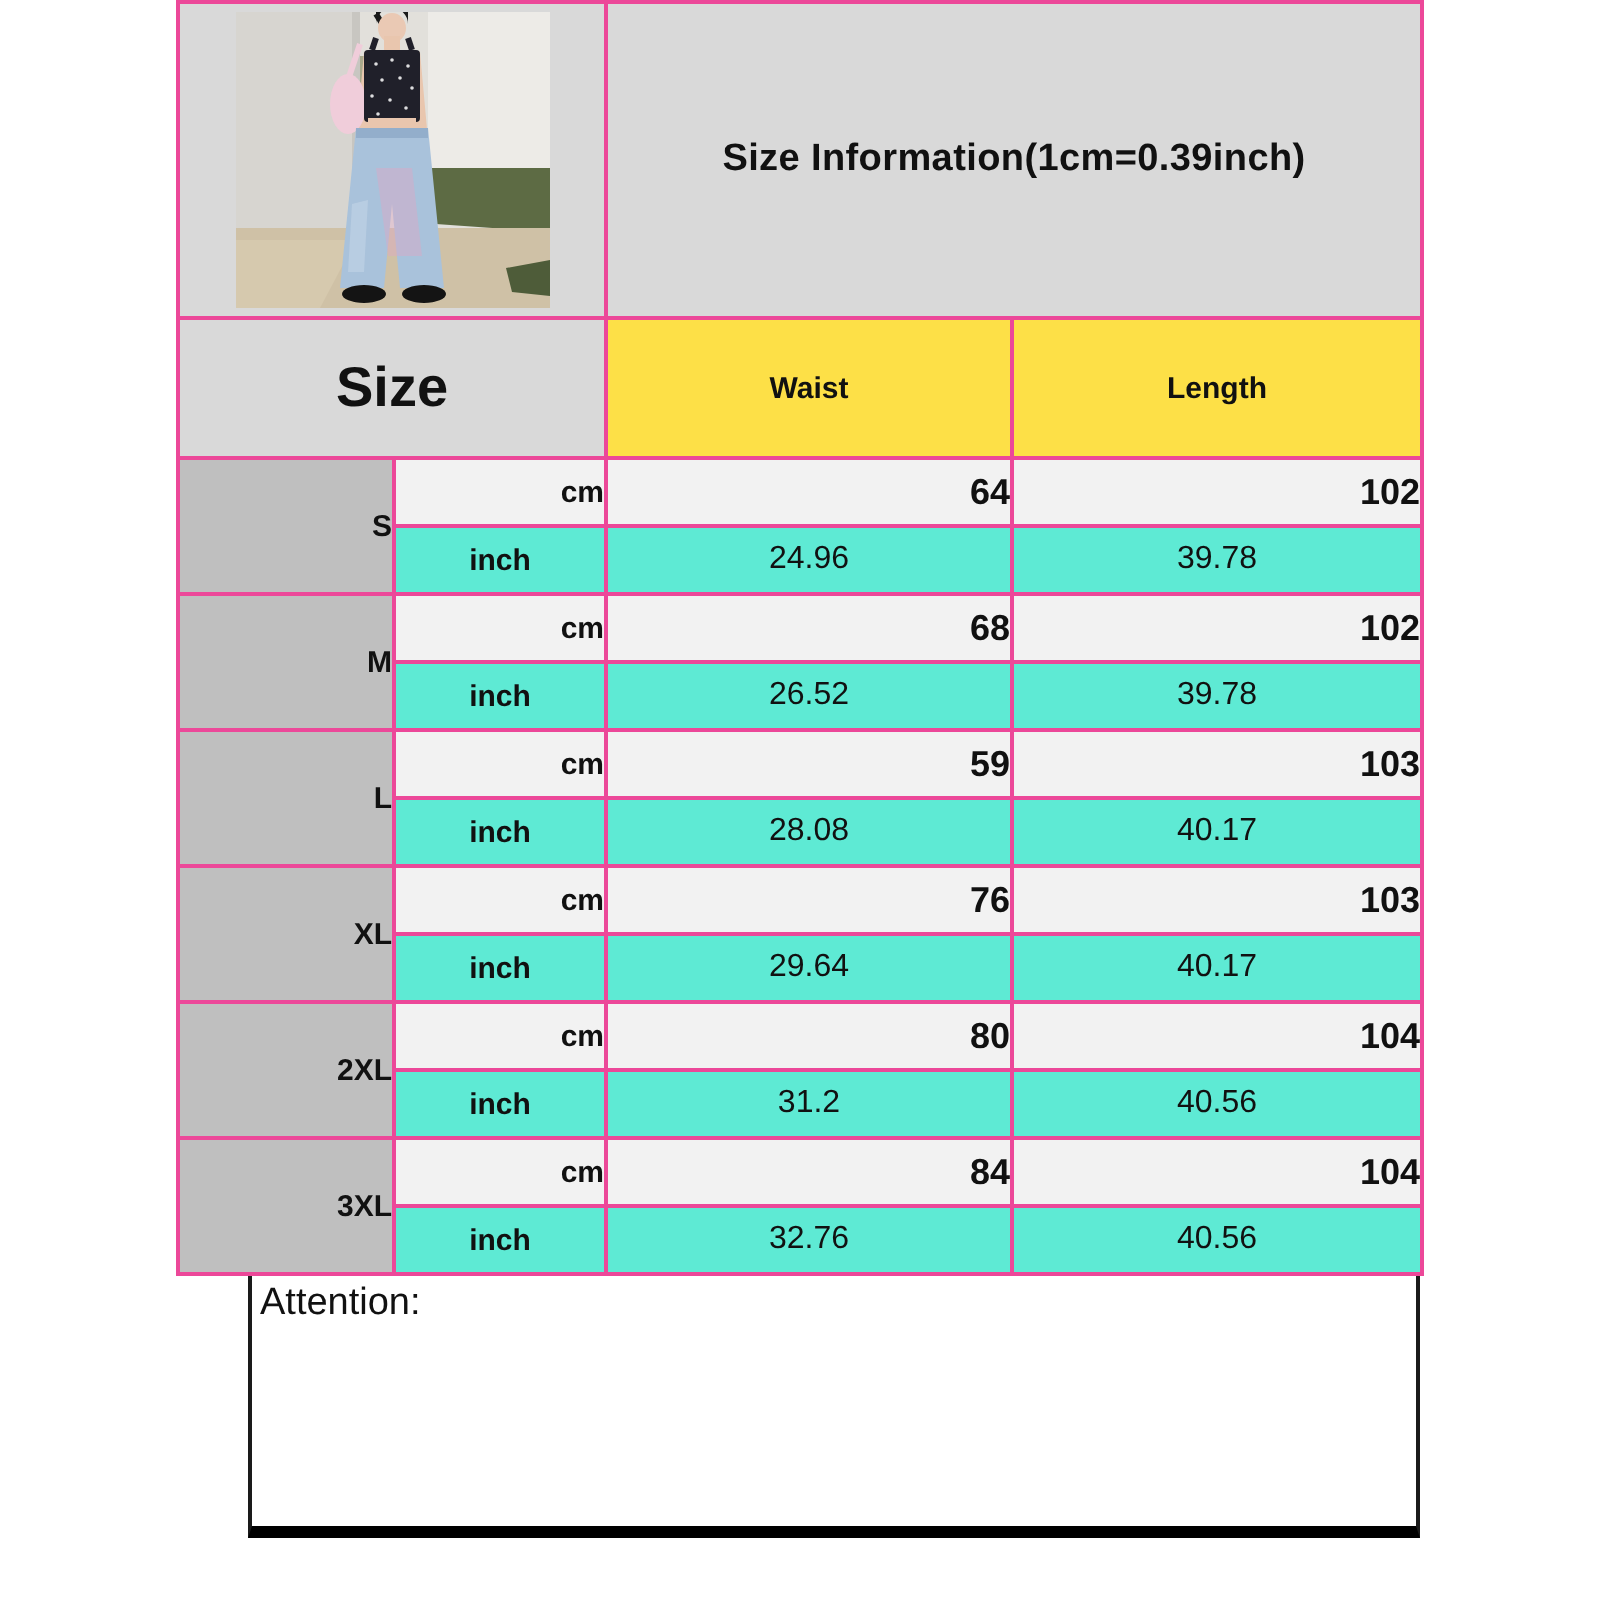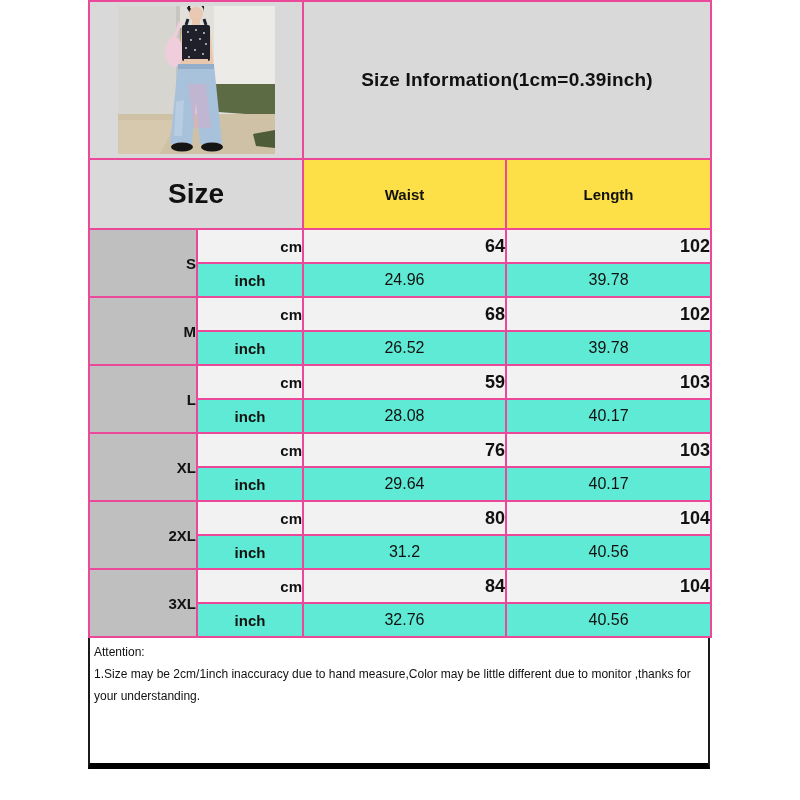--- a/index.html
+++ b/index.html
@@ -79,24 +79,25 @@
   tr.inch-row td.val {
     font-weight: normal;
     font-size: 16px;
   }
   .attention {
     border: 2px solid #1a1a1a;
     border-top: none;
     border-bottom: 6px solid #000000;
     height: 122px;
     padding: 3px 4px 0 4px;
-    font-size: 12px;
+    font-size: 19px;
     line-height: 22px;
     text-align: left;
     background: #ffffff;
+    margin-left: 36px;
   }
 </style>
 </head>
 <body>
 
 <div class="sheet">
   <table class="size-table">
     <colgroup>
       <col style="width:108px">
         <col style="width:106px">
@@ -231,15 +232,14 @@
     <tr class="inch-row">
       <td class="unit">inch</td>
       <td class="val">32.76</td>
       <td class="val">40.56</td>
     </tr>
   </tbody>
     </table>
 
   <div class="attention">
     <div>Attention:</div>
-    <div>1.Size may be 2cm/1inch inaccuracy due to hand measure,Color may be little different due to monitor ,thanks for your understanding.</div>
   </div>
 </div>
 
 </body></html>

